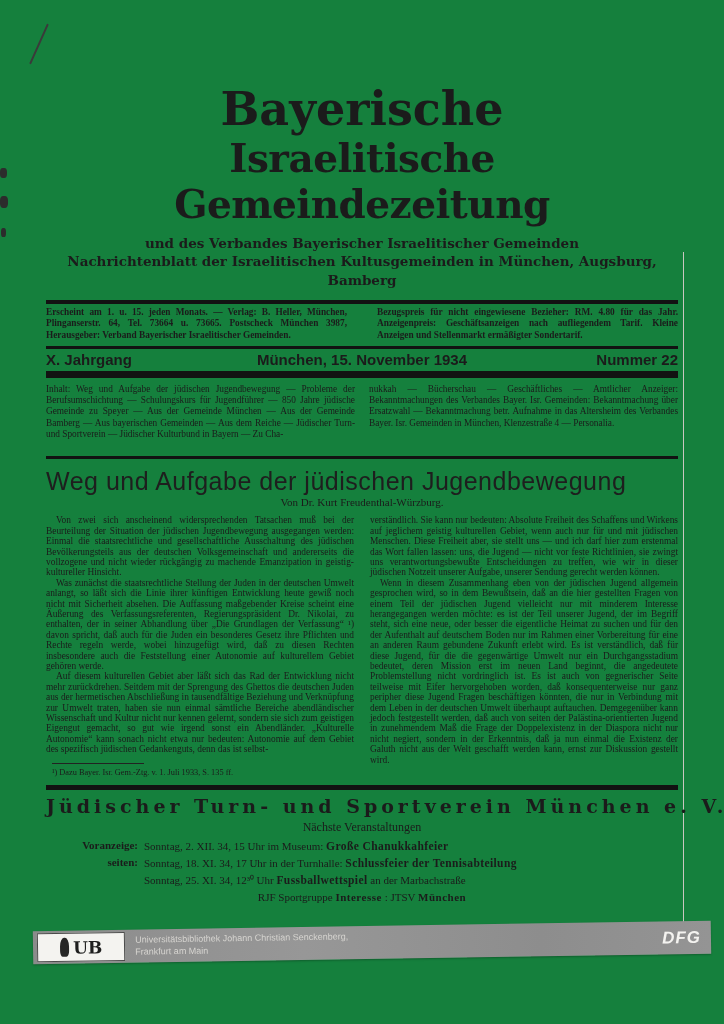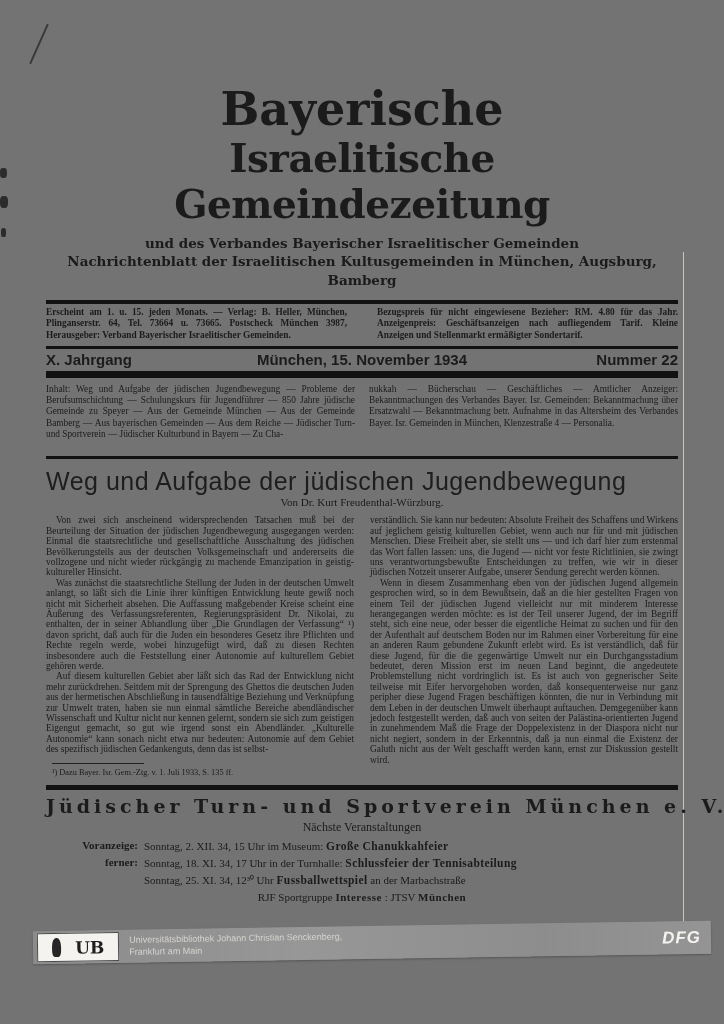--- a/index.html
+++ b/index.html
@@ -1,17 +1,17 @@
 <!DOCTYPE html>
 <html><head>
 <meta charset="utf-8">
 <style>
   html,body{margin:0;padding:0;}
   body{width:724px;height:1024px;background:#e9e7e3;font-family:"Liberation Serif", serif;}
-  .page{position:relative;width:724px;height:1024px;background:#737373;overflow:hidden;color:#1b1b1b;}
+  .page{position:relative;width:724px;height:1024px;background:#15803d;overflow:hidden;color:#1b1b1b;}
   .content{position:relative;margin:0 46px;width:632px;}
 
   
   .pen-mark{position:absolute;left:38px;top:22px;width:2px;height:44px;background:#3a3a3a;transform:rotate(24deg);border-radius:1px;}
   .speck{position:absolute;background:#2c2c2c;border-radius:40%;}
   .s1{left:0px;top:168px;width:7px;height:10px;}
   .s2{left:0px;top:196px;width:8px;height:12px;}
   .s3{left:1px;top:228px;width:5px;height:9px;}
   .scan-line{position:absolute;left:683px;top:252px;width:1px;height:676px;background:#c9c6c0;}
 
@@ -58,21 +58,21 @@
   .events{margin-top:3px;font-size:11px;}
   .event-row{display:flex;line-height:1.45;}
   .ev-prefix{width:92px;text-align:right;font-weight:bold;flex:0 0 auto;}
   .ev-body{margin-left:6px;}
   .ev-hl{font-weight:bold;font-size:11.5px;letter-spacing:0.4px;}
   .match-line{text-align:center;font-size:11px;margin-top:2px;}
   .match-line b{letter-spacing:0.5px;}
 
   
   .footer-bar{position:absolute;left:33px;top:926px;width:678px;height:33px;background:linear-gradient(90deg,#8b8b8b,#979797 40%,#8d8d8d 75%,#949494);transform:rotate(-0.9deg);display:flex;align-items:center;box-shadow:0 1px 2px rgba(0,0,0,0.25);}
-  .ub-box{margin-left:4px;background:#f4f3f0;border:1px solid #4a4a4a;height:27px;display:flex;align-items:center;padding:0 14px;gap:14px;text-align:right;}
+  .ub-box{margin-left:4px;background:#f4f3f0;border:1px solid #4a4a4a;height:27px;display:flex;align-items:center;padding:0 22px;gap:4px;text-align:right;}
   .ub-emblem{width:9px;height:19px;background:#262626;border-radius:45% 45% 30% 30%;}
   .ub-text{font-family:"DejaVu Serif", serif;font-weight:bold;font-size:17px;color:#1e1e1e;}
   .lib-text{margin-left:10px;font-family:"Liberation Sans", sans-serif;font-size:9px;line-height:1.25;color:#d6d4d0;}
   .dfg{margin-left:auto;margin-right:10px;font-family:"Liberation Sans", sans-serif;font-weight:bold;font-style:italic;font-size:17px;color:#f4f3f0;letter-spacing:1px;}
 </style>
 </head>
 <body>
 
 <div class="page">
 
@@ -142,21 +142,21 @@
     <div class="events">
       <div class="event-row">
         <span class="ev-prefix">Voranzeige:</span>
         <span class="ev-body">
           <span>Sonntag, 2. XII. 34, 15 Uhr im Museum:</span>
           <span class="ev-hl">Große Chanukkahfeier</span>
           <span></span>
         </span>
       </div>
       <div class="event-row">
-        <span class="ev-prefix">ferner:</span>
+        <span class="ev-prefix">seiten:</span>
         <span class="ev-body">
           <span>Sonntag, 18. XI. 34, 17 Uhr in der Turnhalle:</span>
           <span class="ev-hl">Schlussfeier der Tennisabteilung</span>
           <span></span>
         </span>
       </div>
       <div class="event-row">
         <span class="ev-prefix"></span>
         <span class="ev-body">
           <span>Sonntag, 25. XI. 34, 12³⁰ Uhr</span>

